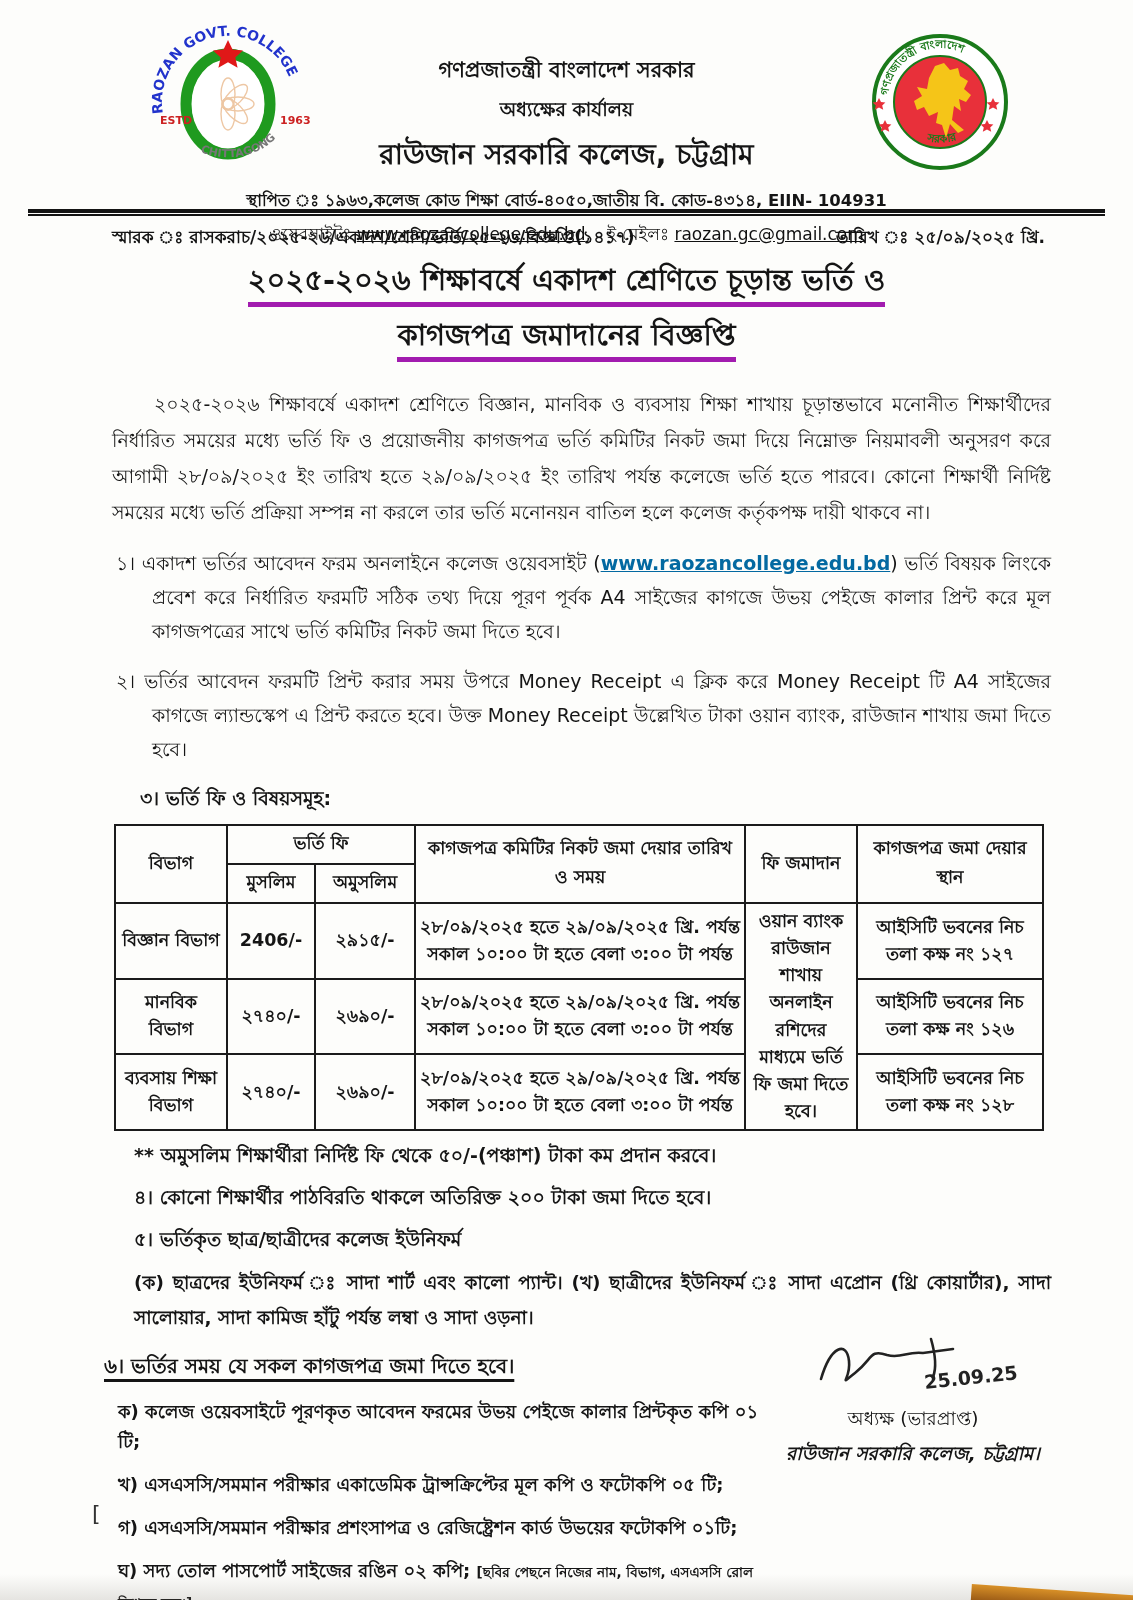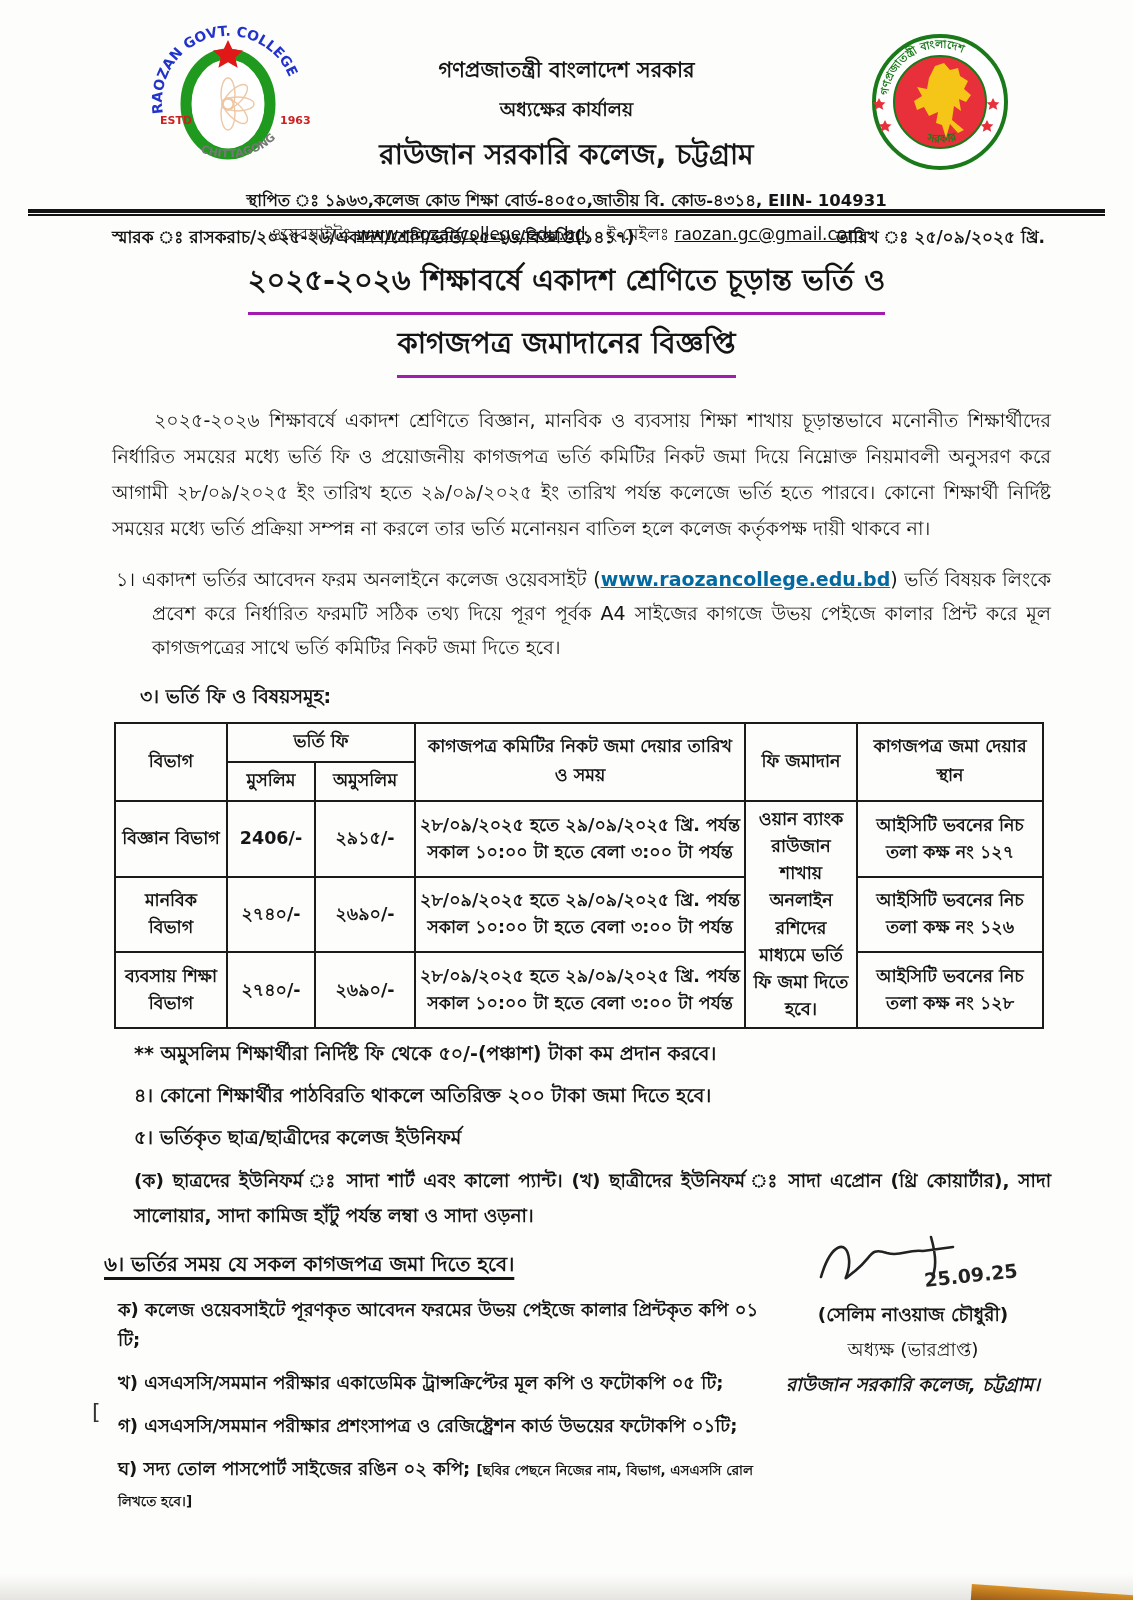--- a/index.html
+++ b/index.html
@@ -25,21 +25,21 @@
   .head-college { font-size:28px; font-weight:800; margin-top:6px; }
   .head-estab { font-size:16.5px; font-weight:700; margin-top:8px; width:760px; margin-left:-80px; }
   .head-web { font-size:17px; font-weight:400; margin-top:6px; width:700px; margin-left:-50px; }
   .head-web a { color:#111; }
   .head-web .lbl { text-decoration:none; }
   .rule-double { margin:4px 28px 0 28px; border-top:4px solid #141414; border-bottom:2px solid #141414; height:7px; }
   
   .memo { display:flex; justify-content:space-between; padding:8px 88px 0 112px; font-size:17px; font-weight:700; }
   
   .title { text-align:center; font-weight:800; font-size:29px; line-height:1.0; margin-top:14px; }
-  .title .t-line { display:inline-block; border-bottom:3px solid #a21caf; padding-bottom:17px; margin-bottom:14px; }
+  .title .t-line { display:inline-block; border-bottom:5px solid #a21caf; padding-bottom:7px; margin-bottom:14px; }
   
   .intro {
     margin:10px 82px 0 112px;
     font-size:19px; font-weight:500; line-height:36px;
     text-align:justify; text-indent:42px;
   }
   .num-item { margin:16px 82px 0 116px; padding-left:36px; text-indent:-36px; font-size:19px; font-weight:500; line-height:34px; text-align:justify; }
   .num-item a { color:#0369a1; font-weight:600; }
   .sec3-head { margin:18px 0 8px 140px; font-size:19px; font-weight:700; }
   
@@ -154,20 +154,21 @@
 
   <div class="title">
     <span class="t-line">২০২৫-২০২৬ শিক্ষাবর্ষে একাদশ শ্রেণিতে চূড়ান্ত ভর্তি ও</span><br>
     <span class="t-line">কাগজপত্র জমাদানের বিজ্ঞপ্তি</span>
   </div>
 
   <p class="intro">২০২৫-২০২৬ শিক্ষাবর্ষে একাদশ শ্রেণিতে বিজ্ঞান, মানবিক ও ব্যবসায় শিক্ষা শাখায় চূড়ান্তভাবে মনোনীত শিক্ষার্থীদের নির্ধারিত সময়ের মধ্যে ভর্তি ফি ও প্রয়োজনীয় কাগজপত্র ভর্তি কমিটির নিকট জমা দিয়ে নিম্নোক্ত নিয়মাবলী অনুসরণ করে আগামী ২৮/০৯/২০২৫ ইং তারিখ হতে ২৯/০৯/২০২৫ ইং তারিখ পর্যন্ত কলেজে ভর্তি হতে পারবে। কোনো শিক্ষার্থী নির্দিষ্ট সময়ের মধ্যে ভর্তি প্রক্রিয়া সম্পন্ন না করলে তার ভর্তি মনোনয়ন বাতিল হলে কলেজ কর্তৃকপক্ষ দায়ী থাকবে না।</p>
 
   <p class="num-item"><span>১। একাদশ ভর্তির আবেদন ফরম অনলাইনে কলেজ ওয়েবসাইট (</span><a href="#">www.raozancollege.edu.bd</a><span>) ভর্তি বিষয়ক লিংকে প্রবেশ করে নির্ধারিত ফরমটি সঠিক তথ্য দিয়ে পূরণ পূর্বক A4 সাইজের কাগজে উভয় পেইজে কালার প্রিন্ট করে মূল কাগজপত্রের সাথে ভর্তি কমিটির নিকট জমা দিতে হবে।</span></p>
 
+  <p class="num-item">২। ভর্তির আবেদন ফরমটি প্রিন্ট করার সময় উপরে Money Receipt এ ক্লিক করে Money Receipt টি A4 সাইজের কাগজে ল্যান্ডস্কেপ এ প্রিন্ট করতে হবে। উক্ত Money Receipt উল্লেখিত টাকা ওয়ান ব্যাংক, রাউজান শাখায় জমা দিতে হবে।</p>
 
   <div class="sec3-head">৩। ভর্তি ফি ও বিষয়সমূহ:</div>
 
   <table class="fees">
     <colgroup>
       <col class="c-dept">
         <col class="c-mus">
         <col class="c-non">
         <col class="c-date">
         <col class="c-pay">
@@ -215,21 +216,20 @@
   <div class="after-item">৫। ভর্তিকৃত ছাত্র/ছাত্রীদের কলেজ ইউনিফর্ম</div>
   <div class="uniform-detail">(ক) ছাত্রদের ইউনিফর্ম ঃ সাদা শার্ট এবং কালো প্যান্ট। (খ) ছাত্রীদের ইউনিফর্ম ঃ সাদা এপ্রোন (থ্রি কোয়ার্টার), সাদা সালোয়ার, সাদা কামিজ হাঁটু পর্যন্ত লম্বা ও সাদা ওড়না।</div>
 
   <div class="lower">
 
     <div class="sign-block">
       <svg class="sign-img" width="220" height="70" viewBox="0 0 220 70">
         <path d="M18,48 C28,14 44,10 46,30 C48,48 34,56 52,42 C70,28 66,18 84,24 C98,28 104,20 120,22 L150,18 M128,8 C132,22 134,36 130,46" fill="none" stroke="#222222" stroke-width="2.6" stroke-linecap="round"></path>
         <text x="122" y="58" font-size="19" font-weight="bold" fill="#222222" transform="rotate(-6 122 58)">25.09.25</text>
       </svg>
-      <div class="sign-name">(সেলিম নাওয়াজ চৌধুরী)</div>
       <div class="sign-title">অধ্যক্ষ (ভারপ্রাপ্ত)</div>
       <div class="sign-college">রাউজান সরকারি কলেজ, চট্টগ্রাম।</div>
     </div>
 
     <div class="sec6-head">৬। ভর্তির সময় যে সকল কাগজপত্র জমা দিতে হবে।</div>
     <div class="doc-list">
       <div class="doc-item">ক) কলেজ ওয়েবসাইটে পূরণকৃত আবেদন ফরমের উভয় পেইজে কালার প্রিন্টকৃত কপি ০১ টি;</div>
       <div class="doc-item">খ) এসএসসি/সমমান পরীক্ষার একাডেমিক ট্রান্সক্রিপ্টের মূল কপি ও ফটোকপি ০৫ টি;</div>
       <div class="doc-item">গ) এসএসসি/সমমান পরীক্ষার প্রশংসাপত্র ও রেজিষ্ট্রেশন কার্ড উভয়ের ফটোকপি ০১টি;</div>
       <div class="doc-item"><span>ঘ) সদ্য তোল পাসপোর্ট সাইজের রঙিন ০২ কপি; </span><span class="small-note">[ছবির পেছনে নিজের নাম, বিভাগ, এসএসসি রোল লিখতে হবে।]</span></div>

